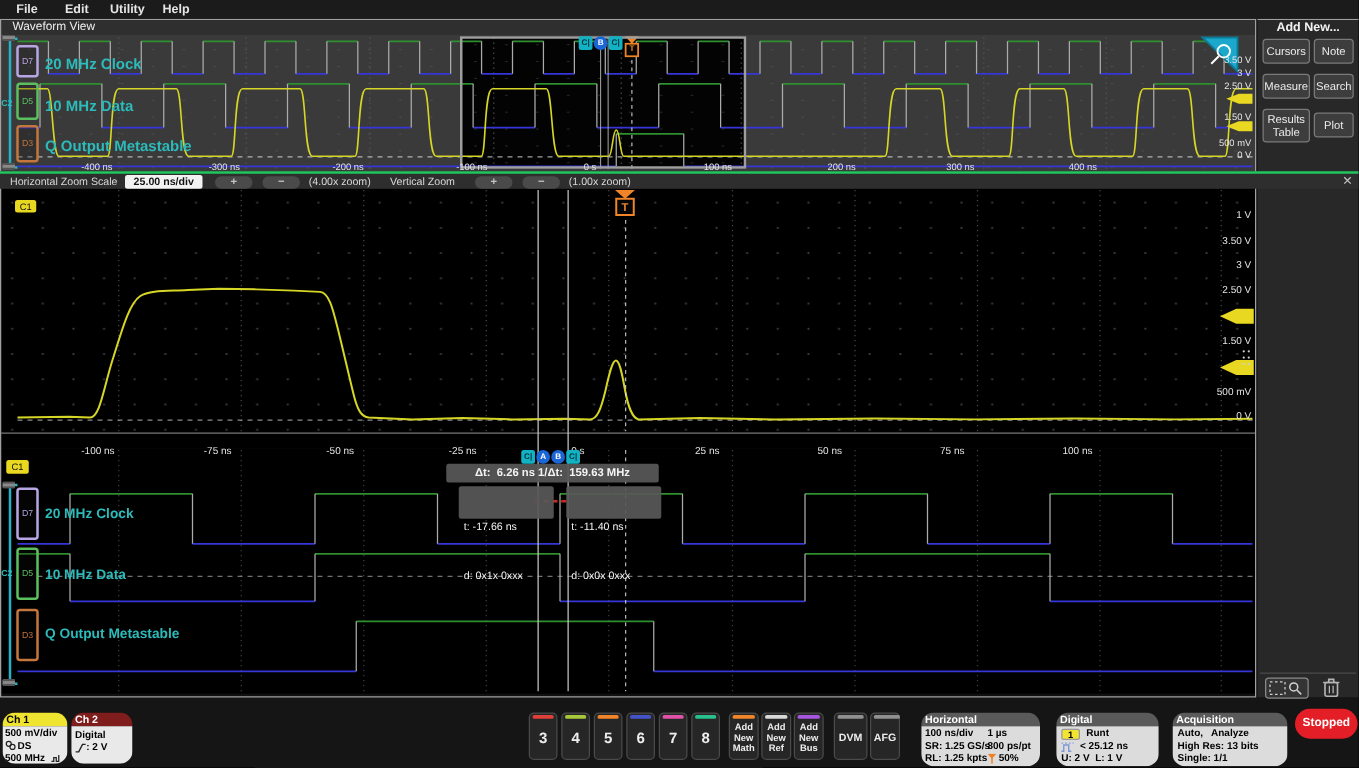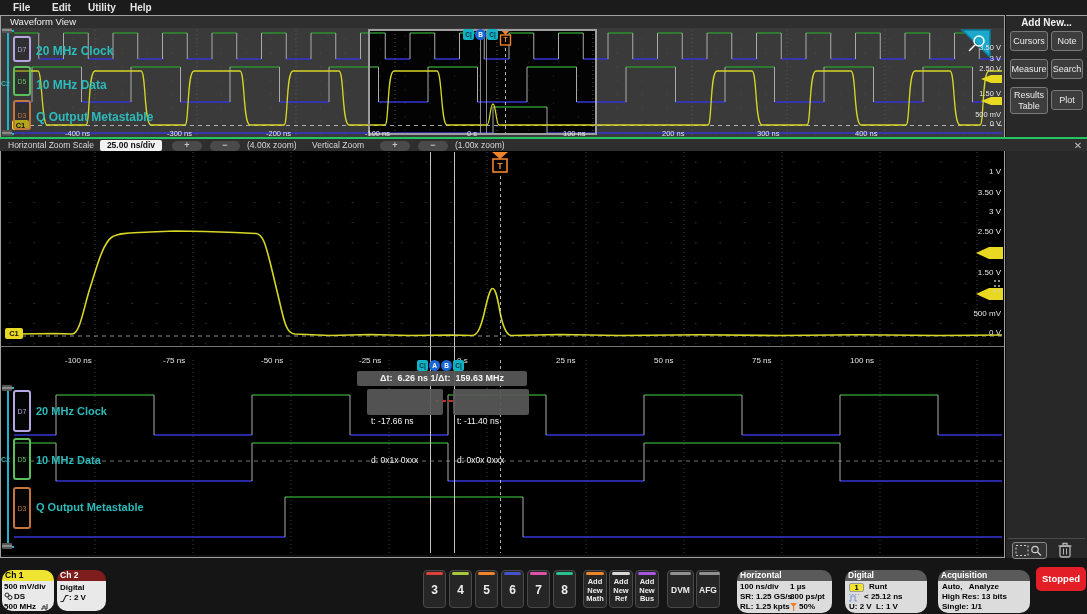--- a/index.html
+++ b/index.html
@@ -35,28 +35,28 @@
   .readout{position:absolute;background:rgba(88,88,88,0.93);border-radius:2px;color:#f4f4f4;z-index:3;}
   #dt-box{left:357px;top:371px;width:170px;height:15px;font-size:9px;font-weight:bold;text-align:center;line-height:15px;white-space:pre;}
   .tbox{width:76px;height:26px;font-size:8.5px;padding:0 0 8px 4px;line-height:13px;white-space:pre;}
   
   .card{position:absolute;z-index:6;border-radius:10px;overflow:hidden;}
   .card-h{height:11px;font-size:8.5px;font-weight:bold;line-height:11px;padding-left:3px;}
   .card-b{background:#dcdcdc;color:#000;height:100%;}
   .crow{position:absolute;font-size:8px;font-weight:bold;color:#000;height:10px;line-height:10px;white-space:pre;}
   .chbtn{position:absolute;top:570px;height:38px;background:#262626;border:1px solid #4a4a4a;border-radius:4px;z-index:6;color:#ededed;text-align:center;}
   .stripe{position:absolute;top:571.5px;height:3px;border-radius:1.5px;z-index:7;}
-  #stopped-btn{position:absolute;left:1036px;top:567px;width:50px;height:24px;background:#e31e26;border-radius:5px;color:#fff;font-size:9.5px;font-weight:bold;text-align:center;line-height:24px;z-index:6;}
+  #stopped-btn{position:absolute;left:1036px;top:567px;width:50px;height:24px;background:#e31e26;border-radius:12px;color:#fff;font-size:9.5px;font-weight:bold;text-align:center;line-height:24px;z-index:6;}
   
   .tick{position:absolute;color:#e4e4e4;font-size:7.5px;text-align:left;width:60px;z-index:3;margin-top:8px;}
   .ylab{position:absolute;color:#e4e4e4;text-align:right;width:60px;z-index:3;}
   .chan-label{position:absolute;color:#2cbaba;font-weight:bold;z-index:3;}
   .chan-badge{position:absolute;left:13px;width:18px;border-radius:3px;background:rgba(15,15,15,0.25);display:flex;align-items:center;justify-content:center;font-size:7px;z-index:3;}
   .chip{position:absolute;width:11px;height:11px;font-size:6.5px;font-weight:bold;display:flex;align-items:center;justify-content:center;z-index:3;}
-  .c1badge{position:absolute;background:#e8d821;color:#111;font-size:7.5px;font-weight:bold;border-radius:2px;display:flex;align-items:center;justify-content:center;z-index:3;}
+  .c1badge{position:absolute;background:#e8d821;color:#111;font-size:7.5px;font-weight:normal;border-radius:2px;display:flex;align-items:center;justify-content:center;z-index:3;margin-top:40px;}
   .c2lab{position:absolute;color:#2cbaba;font-size:7px;font-weight:bold;z-index:3;}
   .grip{position:absolute;width:10px;height:6px;background:#8a8a8a;border-radius:1px;border-top:2px solid #555;border-bottom:2px solid #555;z-index:3;}
   .tlabel{position:absolute;color:#f08428;font-weight:bold;text-align:center;z-index:3;}
 </style>
 </head>
 <body>
 
 <div id="app">
 
   <div id="menu-bar">

